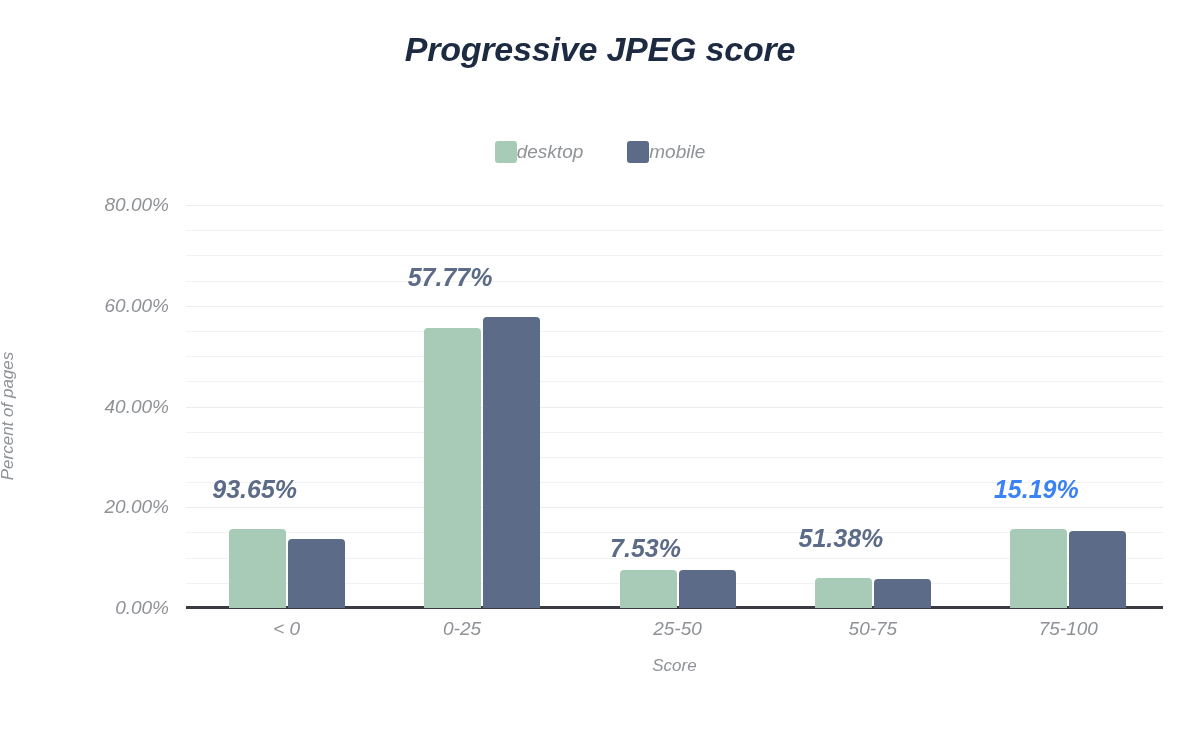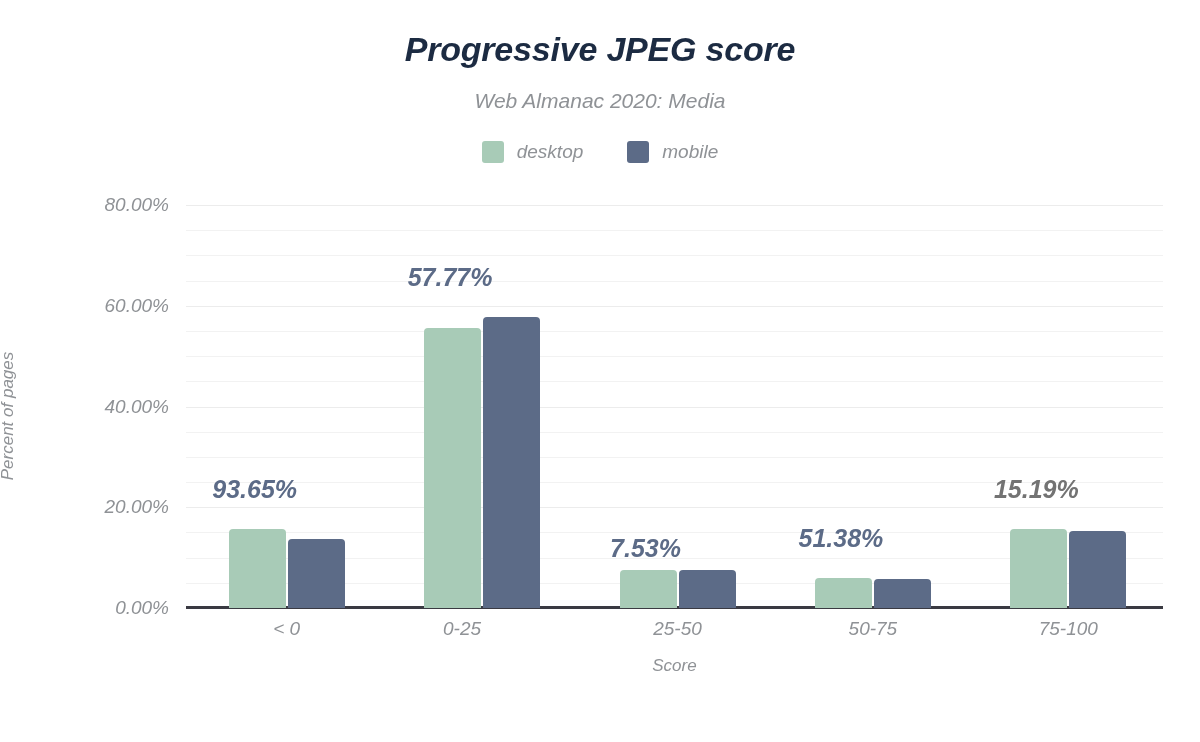--- a/index.html
+++ b/index.html
@@ -53,21 +53,20 @@
     left: 0; top: 141px;
     width: 1200px;
     display: flex;
     justify-content: center;
     align-items: center;
     gap: 44px;
   }
   .legend-item {
     display: flex;
     align-items: center;
-    gap: 13px;
   }
   .legend-swatch {
     width: 22px;
     height: 22px;
     border-radius: 3px;
     display: block;
   }
   .legend-label {
     font-size: 19px;
     color: #8f9296;
@@ -171,21 +170,20 @@
     transform: translateX(-50%);
     white-space: nowrap;
   }
 </style>
 </head>
 <body>
 
 <div id="chart-root">
 
   <div class="chart-title">Progressive JPEG score</div>
-  <div class="chart-subtitle">Web Almanac 2020: Media</div>
 
   <div class="legend">
     <div class="legend-item">
       <span class="legend-swatch" id="sw-desktop" style="background: rgb(168, 203, 183);"></span>
       <span class="legend-label">desktop</span>
     </div>
     <div class="legend-item">
       <span class="legend-swatch" id="sw-mobile" style="background: rgb(92, 107, 135);"></span>
       <span class="legend-label">mobile</span>
     </div>
@@ -242,16 +240,16 @@
       <div class="xtick" style="left: 872.9px;">50-75</div>
       <div class="xtick" style="left: 1068.3px;">75-100</div>
     </div>
   <div class="xaxis-title">Score</div>
 
   <div id="datalabels">
       <div class="bar-label" style="left: 254.7px; top: 474.911px; color: rgb(92, 107, 135);">93.65%</div>
       <div class="bar-label" style="left: 450.1px; top: 262.984px; color: rgb(92, 107, 135);">57.77%</div>
       <div class="bar-label" style="left: 645.5px; top: 534px; color: rgb(92, 107, 135);">7.53%</div>
       <div class="bar-label" style="left: 840.9px; top: 524.027px; color: rgb(92, 107, 135);">51.38%</div>
-      <div class="bar-label" style="left: 1036.3px; top: 474.911px; color: #737373;">15.19%</div>
+      <div class="bar-label" style="left: 1036.3px; top: 474.911px; color: #3b82f6;">15.19%</div>
     </div>
 
 </div>
 
 </body></html>

